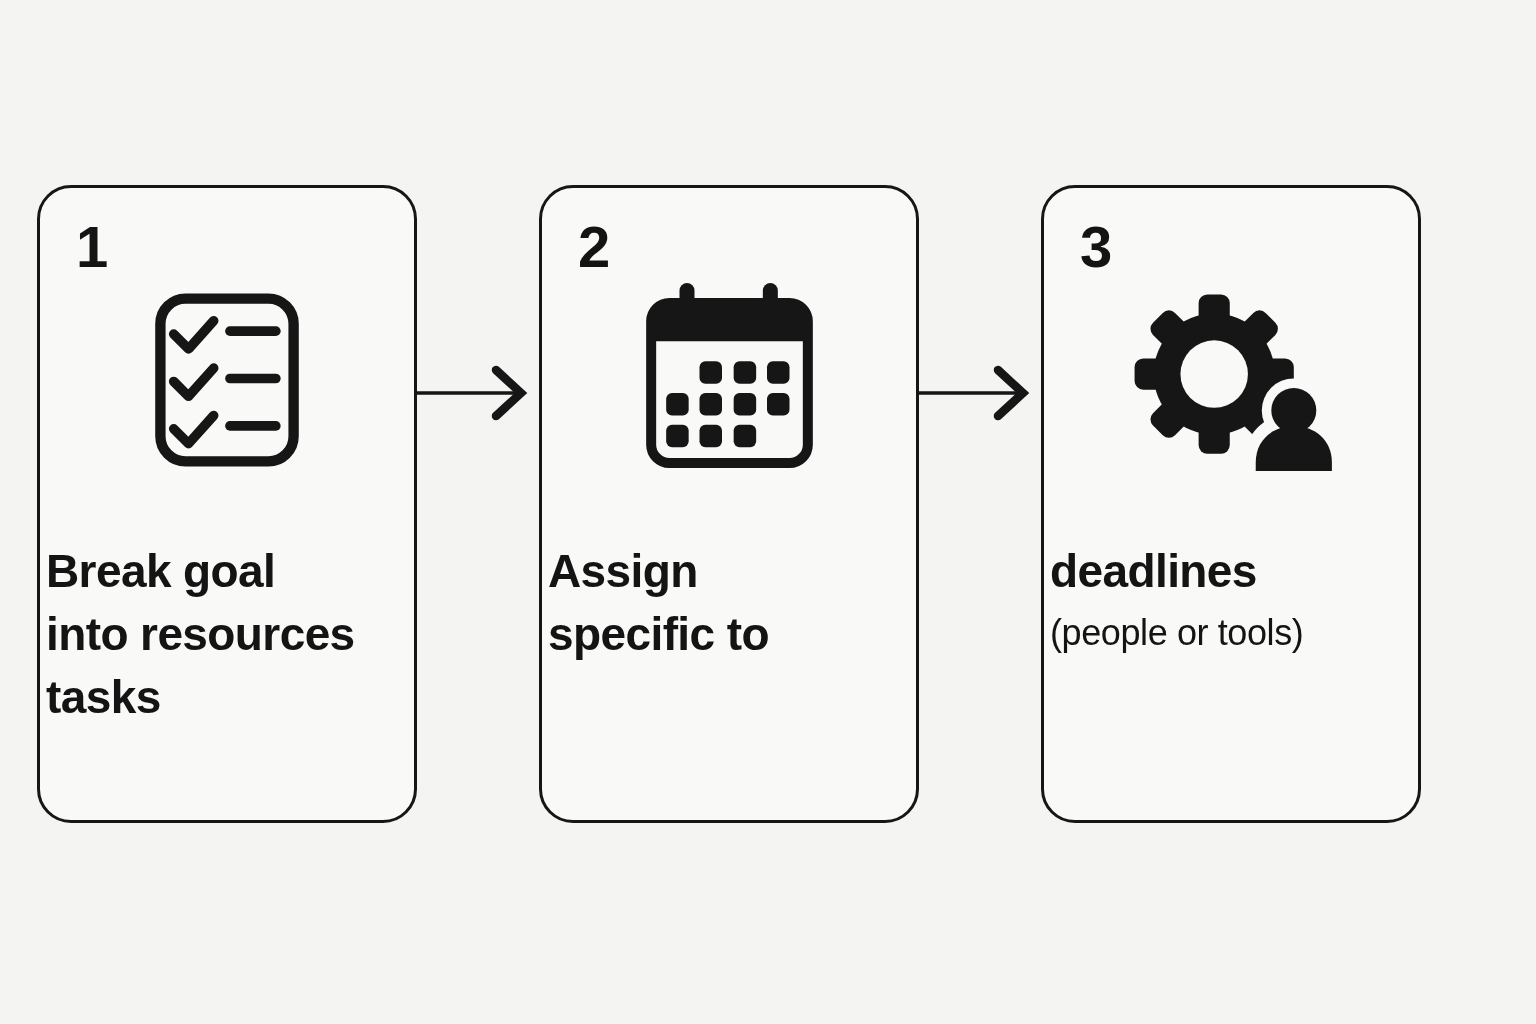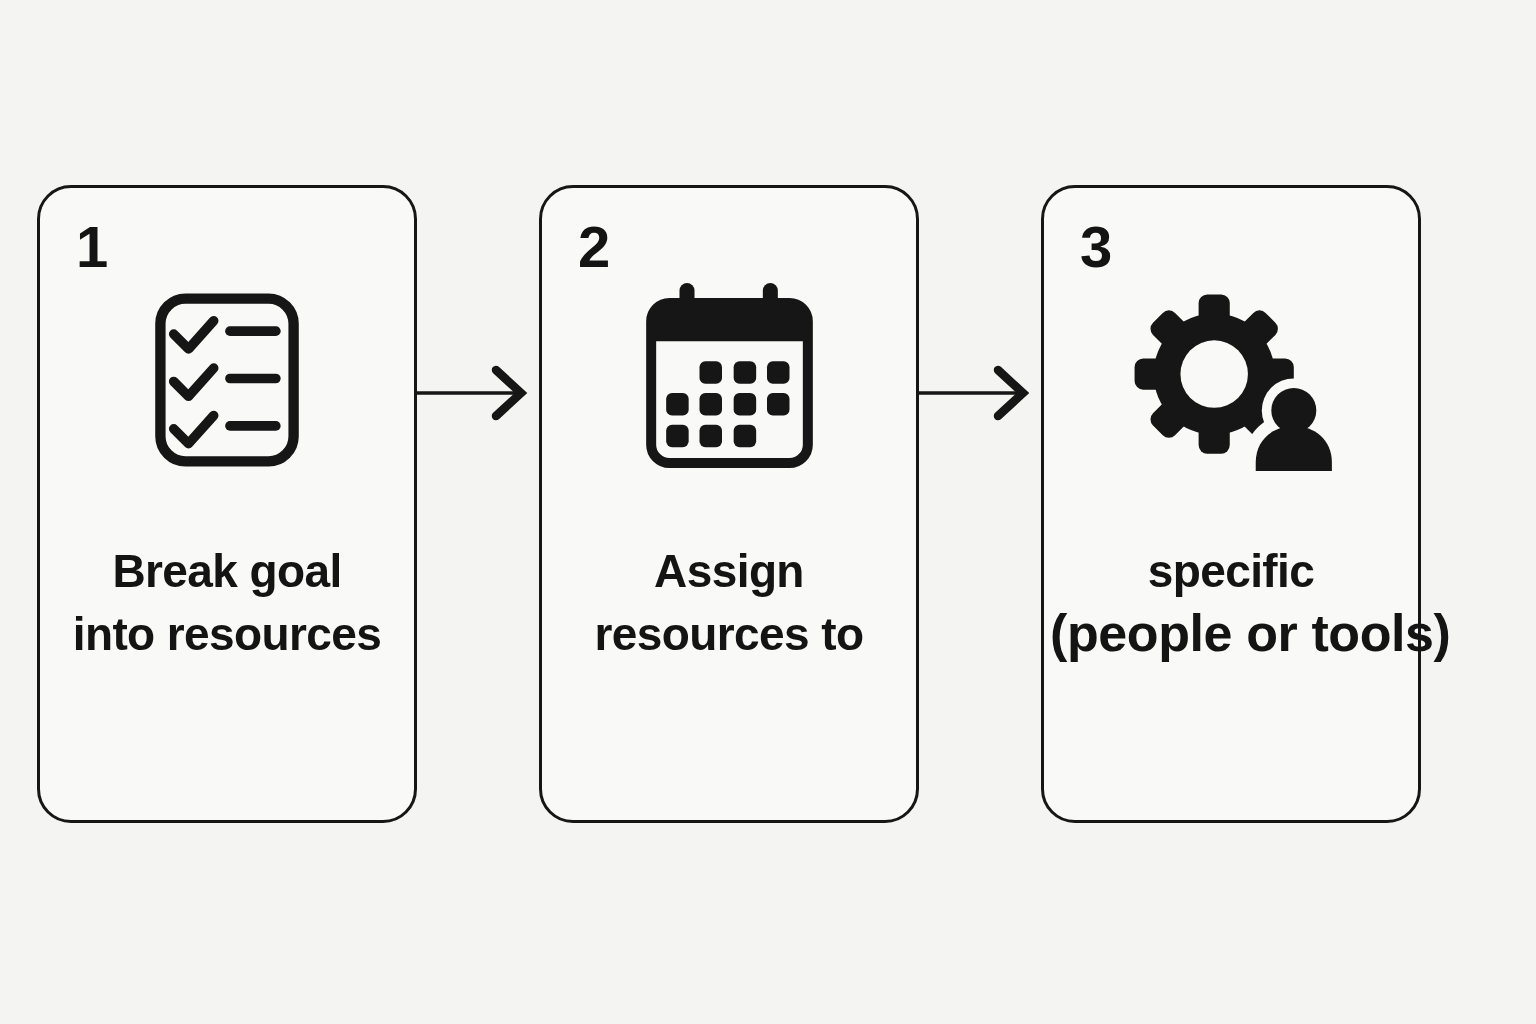--- a/index.html
+++ b/index.html
@@ -49,30 +49,29 @@
     justify-content: center;
   }
   .card-1 .icon-row { top: 103px; }
   .card-2 .icon-row { top: 95px; }
   .card-3 .icon-row { top: 103px; }
   .card-title {
     position: absolute;
     top: 352px;
     left: 6px;
     right: 6px;
-    text-align: center;
     font-size: 46px;
     font-weight: 700;
     line-height: 63px;
     letter-spacing: -0.6px;
     white-space: nowrap;
   }
   .card-subtitle {
-    font-size: 52px;
-    font-weight: 700;
+    font-size: 36px;
+    font-weight: 400;
     line-height: 60px;
     letter-spacing: -0.4px;
     white-space: nowrap;
   }
   .arrow {
     position: absolute;
     top: 361px;
     width: 122px;
     height: 64px;
   }
@@ -97,20 +96,21 @@
         <path class="stroke" d="M52,27 h31" stroke-width="6.5" stroke-linecap="round"></path>
         <path class="stroke" d="M14,61 l10,10 l17,-19" stroke-width="6.5" stroke-linecap="round" stroke-linejoin="round"></path>
         <path class="stroke" d="M52,59 h31" stroke-width="6.5" stroke-linecap="round"></path>
         <path class="stroke" d="M14,93 l10,10 l17,-19" stroke-width="6.5" stroke-linecap="round" stroke-linejoin="round"></path>
         <path class="stroke" d="M52,91 h31" stroke-width="6.5" stroke-linecap="round"></path>
       </svg>
     </div>
     <div class="card-title">
       <div>Break goal</div>
       <div>into resources</div>
+      <div>tasks</div>
     </div>
   </div>
 
   <div class="arrow arrow-1">
     <svg width="122" height="64" viewBox="0 0 122 64">
       <path class="stroke" d="M0,32 H103" stroke-width="3.5"></path>
       <path class="stroke" d="M79,9 L104,32 L79,55" stroke-width="8.5" stroke-linecap="round" stroke-linejoin="miter"></path>
     </svg>
   </div>
 
@@ -129,21 +129,21 @@
         <rect class="fill" x="32" y="66" width="13.5" height="13.5" rx="3.5"></rect>
         <rect class="fill" x="52.5" y="66" width="13.5" height="13.5" rx="3.5"></rect>
         <rect class="fill" x="72.5" y="66" width="13.5" height="13.5" rx="3.5"></rect>
         <rect class="fill" x="12" y="85" width="13.5" height="13.5" rx="3.5"></rect>
         <rect class="fill" x="32" y="85" width="13.5" height="13.5" rx="3.5"></rect>
         <rect class="fill" x="52.5" y="85" width="13.5" height="13.5" rx="3.5"></rect>
       </svg>
     </div>
     <div class="card-title">
       <div>Assign</div>
-      <div>resources to</div>
+      <div>specific to</div>
     </div>
   </div>
 
   <div class="arrow arrow-2">
     <svg width="122" height="64" viewBox="0 0 122 64">
       <path class="stroke" d="M0,32 H103" stroke-width="3.5"></path>
       <path class="stroke" d="M79,9 L104,32 L79,55" stroke-width="8.5" stroke-linecap="round" stroke-linejoin="miter"></path>
     </svg>
   </div>
 
@@ -166,18 +166,18 @@
         <circle class="halo" cx="52" cy="48" r="19.5"></circle>
 
         <circle class="halo" cx="98" cy="69" r="18.5"></circle>
         <path class="halo" d="M70,104 v-7 c0,-16 12,-26 28,-26 s28,10 28,26 v7 z"></path>
 
         <circle class="fill" cx="98" cy="69" r="13"></circle>
         <path class="fill" d="M76,104 v-5 c0,-13 10,-21 22,-21 s22,8 22,21 v5 z"></path>
       </svg>
     </div>
     <div class="card-title">
-      <div>specific</div>
+      <div>deadlines</div>
       <div class="card-subtitle">(people or tools)</div>
     </div>
   </div>
 
 </div>
 
 </body></html>

